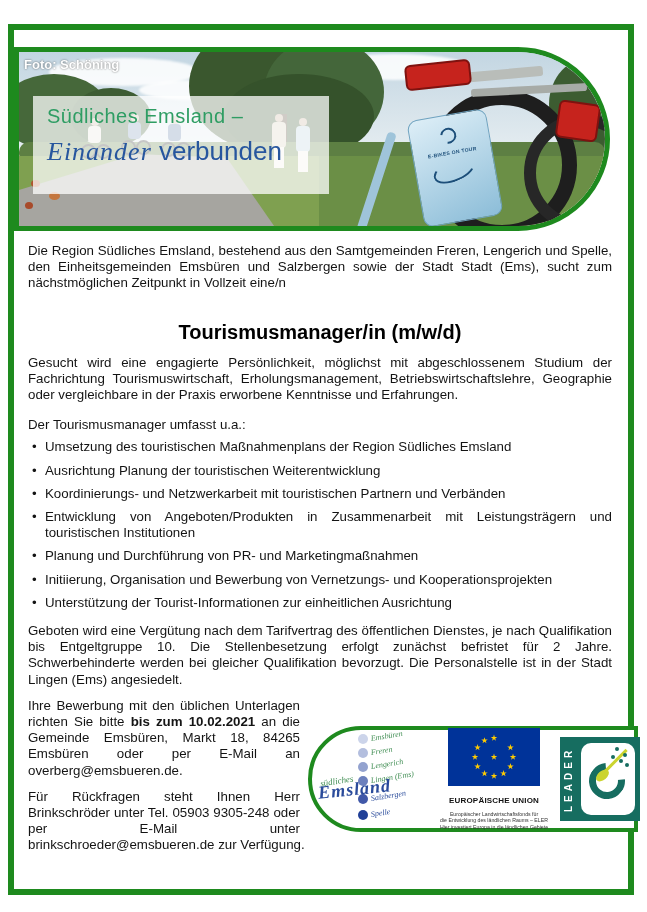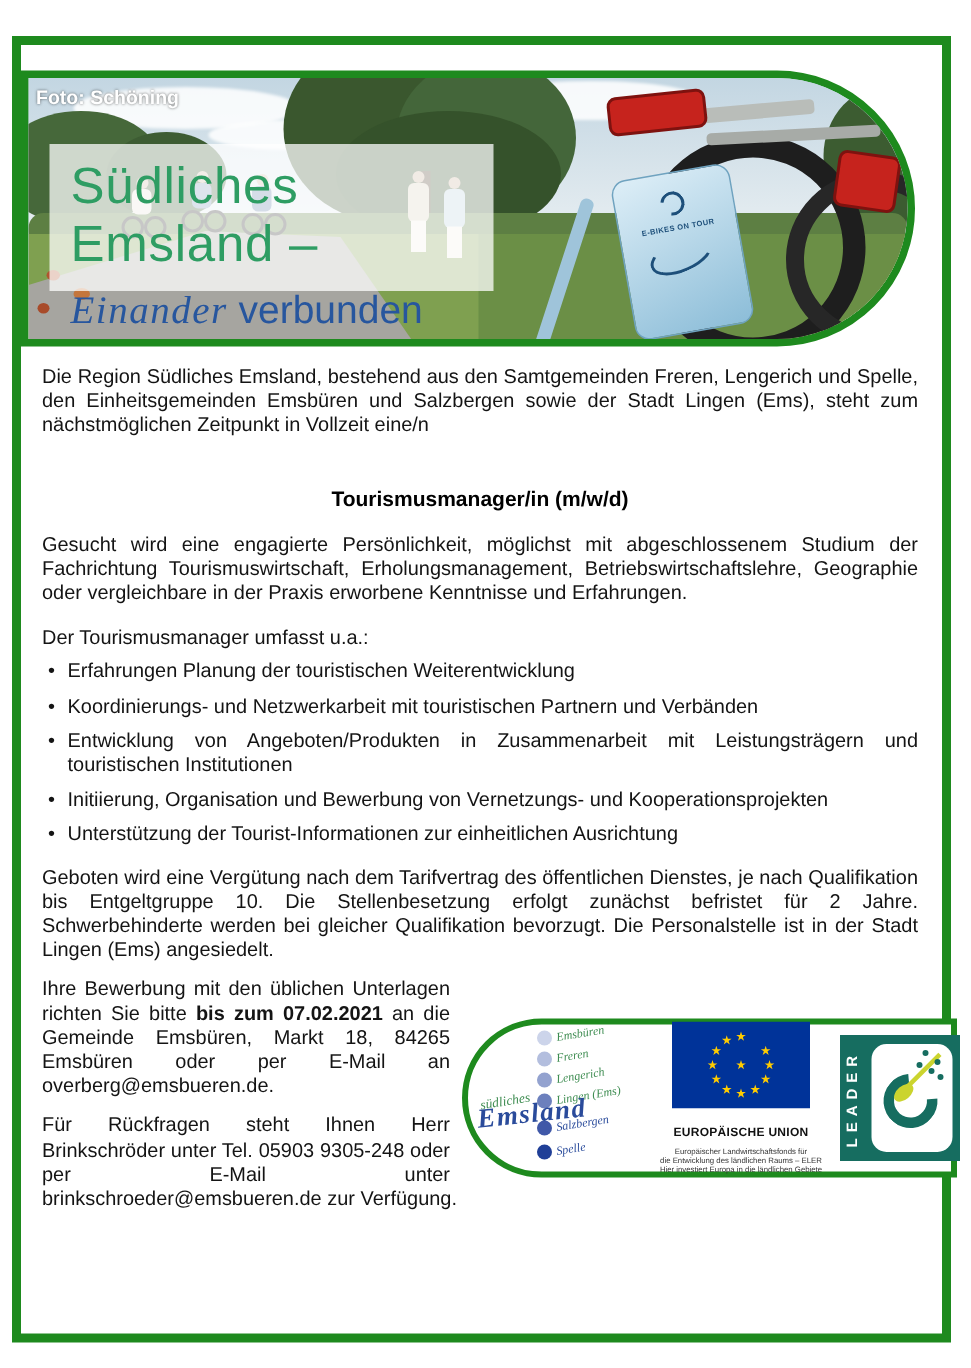--- a/index.html
+++ b/index.html
@@ -72,27 +72,27 @@
     transform:rotate(-10deg);text-align:center;padding-top:34px;
   }
   .plate-label{font-size:5px;letter-spacing:.3px;color:#1d4f7a;font-weight:bold;}
   .plate-glyph{position:absolute;left:30px;top:12px;width:16px;height:16px;border:2px solid #1d4f7a;border-radius:50%;border-left-color:transparent;transform:rotate(-30deg);}
   .plate-swoosh{position:absolute;left:16px;top:44px;width:44px;height:22px;border:2px solid #1d4f7a;border-radius:50%;border-top-color:transparent;border-right-color:transparent;transform:rotate(-14deg);}
   .credit{position:absolute;left:5px;top:5px;font-size:13px;color:#fff;text-shadow:0 0 2px rgba(0,0,0,.6);z-index:5;font-weight:bold;}
   .banner{
     position:absolute;left:14px;top:44px;width:296px;height:98px;z-index:4;
     background:rgba(255,255,255,.74);padding:9px 6px 0 14px;
   }
-  .banner-l1{font-size:34px;color:#2e9d63;letter-spacing:.5px;}
+  .banner-l1{font-size:20px;color:#2e9d63;letter-spacing:.5px;}
   .banner-l2{font-size:26px;color:#27569e;margin-top:8px;}
   .banner-script{font-family:"Liberation Serif",serif;font-style:italic;letter-spacing:1px;}
   
   .content{position:absolute;left:28px;top:243px;width:584px;font-size:13.3px;line-height:16.2px;}
   .content p{margin:0 0 10px;text-align:justify;}
-  h1{margin:28px 0 10px;font-size:14px;line-height:25px;text-align:center;font-weight:bold;color:#000;}
+  h1{margin:28px 0 10px;font-size:20px;line-height:25px;text-align:center;font-weight:bold;color:#000;}
   .tasks-label{margin:14px 0 6px !important;text-align:left !important;}
   ul.tasks{margin:0 0 12px;padding:0;list-style:none;}
   ul.tasks li{position:relative;margin:0 0 7px;padding-left:17px;text-align:justify;}
   ul.tasks li::before{content:"•";position:absolute;left:4px;top:0;}
   .wishes{margin-top:12px !important;}
   
   .bottom{height:152px;}
   .logo-box{
     float:right;width:330px;height:106px;margin:28px -26px 0 8px;
     border:4px solid #1e8a1e;border-radius:53px 0 0 53px;background:#fff;
@@ -199,28 +199,30 @@
       </div>
     </div>
     <div class="credit">Foto: Schöning</div>
     <div class="banner">
       <div class="banner-l1">Südliches Emsland –</div>
       <div class="banner-l2"><span class="banner-script">Einander</span><span> verbunden</span></div>
     </div>
   </div>
 
   <div class="content">
-    <p>Die Region Südliches Emsland, bestehend aus den Samtgemeinden Freren, Lengerich und Spelle, den Einheitsgemeinden Emsbüren und Salzbergen sowie der Stadt Lingen (Ems), steht zum nächstmöglichen Zeitpunkt in Vollzeit eine/n</p>
+    <p>Die Region Südliches Emsland, bestehend aus den Samtgemeinden Freren, Lengerich und Spelle, den Einheitsgemeinden Emsbüren und Salzbergen sowie der Stadt Stadt (Ems), sucht zum nächstmöglichen Zeitpunkt in Vollzeit eine/n</p>
     <h1>Tourismusmanager/in (m/w/d)</h1>
     <p>Gesucht wird eine engagierte Persönlichkeit, möglichst mit abgeschlossenem Studium der Fachrichtung Tourismuswirtschaft, Erholungsmanagement, Betriebswirtschaftslehre, Geographie oder vergleichbare in der Praxis erworbene Kenntnisse und Erfahrungen.</p>
     <p class="tasks-label">Der Tourismusmanager umfasst u.a.:</p>
     <ul class="tasks">
-      <li>Erfahrungen Planung der touristischen Weiterentwicklung</li>
+      <li>Umsetzung des touristischen Maßnahmenplans der Region Südliches Emsland</li>
+      <li>Ausrichtung Planung der touristischen Weiterentwicklung</li>
       <li>Koordinierungs- und Netzwerkarbeit mit touristischen Partnern und Verbänden</li>
       <li>Entwicklung von Angeboten/Produkten in Zusammenarbeit mit Leistungsträgern und touristischen Institutionen</li>
+      <li>Planung und Durchführung von PR- und Marketingmaßnahmen</li>
       <li>Initiierung, Organisation und Bewerbung von Vernetzungs- und Kooperationsprojekten</li>
       <li>Unterstützung der Tourist-Informationen zur einheitlichen Ausrichtung</li>
     </ul>
     <p>Geboten wird eine Vergütung nach dem Tarifvertrag des öffentlichen Dienstes, je nach Qualifikation bis Entgeltgruppe 10. Die Stellenbesetzung erfolgt zunächst befristet für 2 Jahre. Schwerbehinderte werden bei gleicher Qualifikation bevorzugt. Die Personalstelle ist in der Stadt Lingen (Ems) angesiedelt.</p>
 
     <div class="bottom">
       <div class="logo-box">
 
         <div class="emsland">
           <div class="em-row em-r0">
@@ -285,17 +287,17 @@
             <div class="leader-stem"></div>
             <div class="leader-seed"></div>
             <span class="ldot ld1"></span>
             <span class="ldot ld2"></span>
             <span class="ldot ld3"></span>
             <span class="ldot ld4"></span>
             <span class="ldot ld5"></span>
           </div>
         </div>
       </div>
-      <p class="apply"><span>Ihre Bewerbung mit den üblichen Unterlagen richten Sie bitte </span><b>bis zum 07.02.2021</b><span> an die Gemeinde Emsbüren, Markt 18, 84265 Emsbüren oder per E-Mail an overberg@emsbueren.de.</span></p>
+      <p class="apply"><span>Ihre Bewerbung mit den üblichen Unterlagen richten Sie bitte </span><b>bis zum 10.02.2021</b><span> an die Gemeinde Emsbüren, Markt 18, 84265 Emsbüren oder per E-Mail an overberg@emsbueren.de.</span></p>
       <p>Für Rückfragen steht Ihnen Herr Brinkschröder unter Tel. 05903 9305-248 oder per E-Mail unter brinkschroeder@emsbueren.de zur Verfügung.</p>
     </div>
   </div>
 </div>
 
 </body></html>

